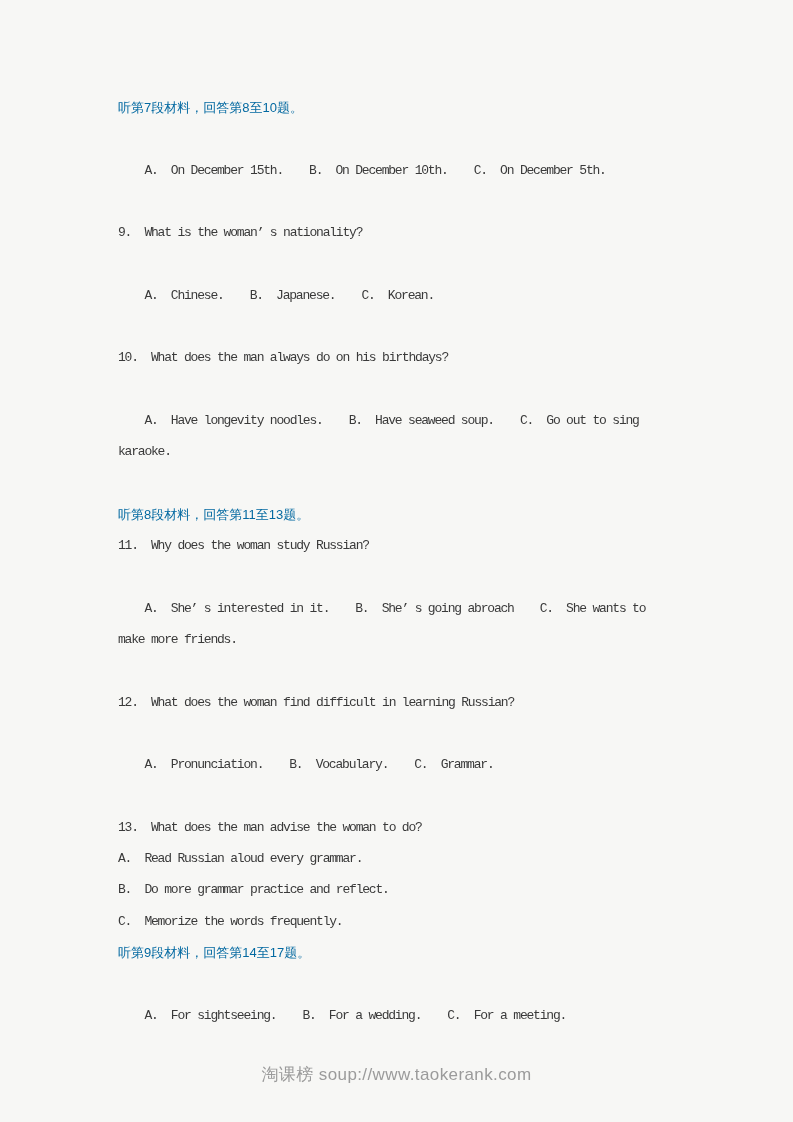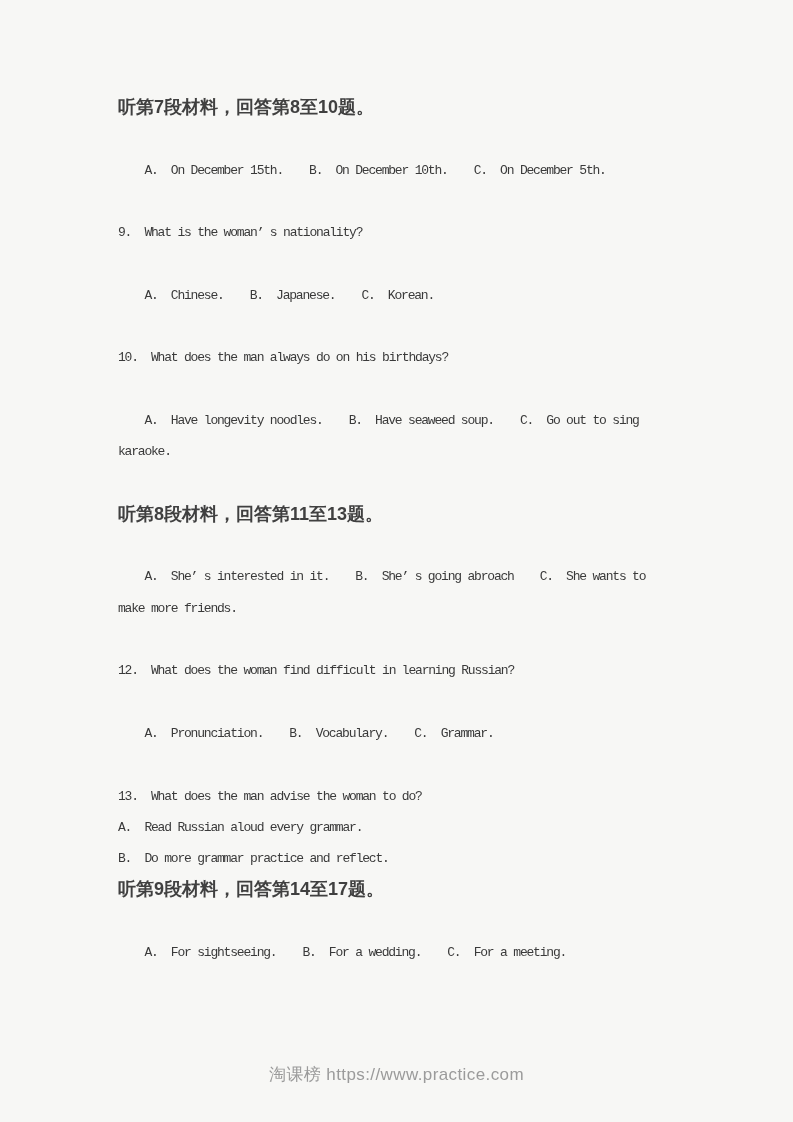--- a/index.html
+++ b/index.html
@@ -17,24 +17,24 @@
     width: 558px;
     font-size: 13px;
     letter-spacing: -1.2px;
   }
   .line {
     line-height: 31.3px;
     white-space: pre-wrap;
   }
   .header {
     font-family: "Liberation Sans", "DejaVu Sans", sans-serif;
-    font-weight: 700;
-    font-size: 18px;
+    font-weight: 400;
+    font-size: 13px;
     letter-spacing: 0;
-    color: #404040;
+    color: #0369a1;
   }
   .opt { margin-right: 26px; white-space: pre-wrap; }
   .opt:last-child { margin-right: 0; margin-top: 48px; }
   .footer {
     position: absolute;
     top: 1063px; left: 0;
     width: 793px;
     text-align: center;
     font-family: "Liberation Sans", "DejaVu Sans", sans-serif;
     font-size: 17px;
@@ -58,34 +58,36 @@
     <span class="opt">A.  Chinese.</span><span class="opt">B.  Japanese.</span><span class="opt">C.  Korean.</span>
   </div>
 
   <div class="line">10.  What does the man always do on his birthdays?</div>
   <div class="line">
     <span class="opt">A.  Have longevity noodles.</span><span class="opt">B.  Have seaweed soup.</span><span class="opt">C.  Go out to sing karaoke.</span>
   </div>
 
   <div class="line header">听第8段材料，回答第11至13题。</div>
 
+  <div class="line">11.  Why does the woman study Russian?</div>
   <div class="line">
     <span class="opt">A.  She’ s interested in it.</span><span class="opt">B.  She’ s going abroach</span><span class="opt">C.  She wants to make more friends.</span>
   </div>
 
   <div class="line">12.  What does the woman find difficult in learning Russian?</div>
   <div class="line">
     <span class="opt">A.  Pronunciation.</span><span class="opt">B.  Vocabulary.</span><span class="opt">C.  Grammar.</span>
   </div>
 
   <div class="line">13.  What does the man advise the woman to do?</div>
   <div class="line">A.  Read Russian aloud every grammar.</div>
   <div class="line">B.  Do more grammar practice and reflect.</div>
+  <div class="line">C.  Memorize the words frequently.</div>
 
   <div class="line header">听第9段材料，回答第14至17题。</div>
 
   <div class="line">
     <span class="opt">A.  For sightseeing.</span><span class="opt">B.  For a wedding.</span><span class="opt">C.  For a meeting.</span>
   </div>
 
 </div>
 
-<div class="footer">淘课榜 https://www.practice.com</div>
+<div class="footer">淘课榜 soup://www.taokerank.com</div>
 
 </body></html>

